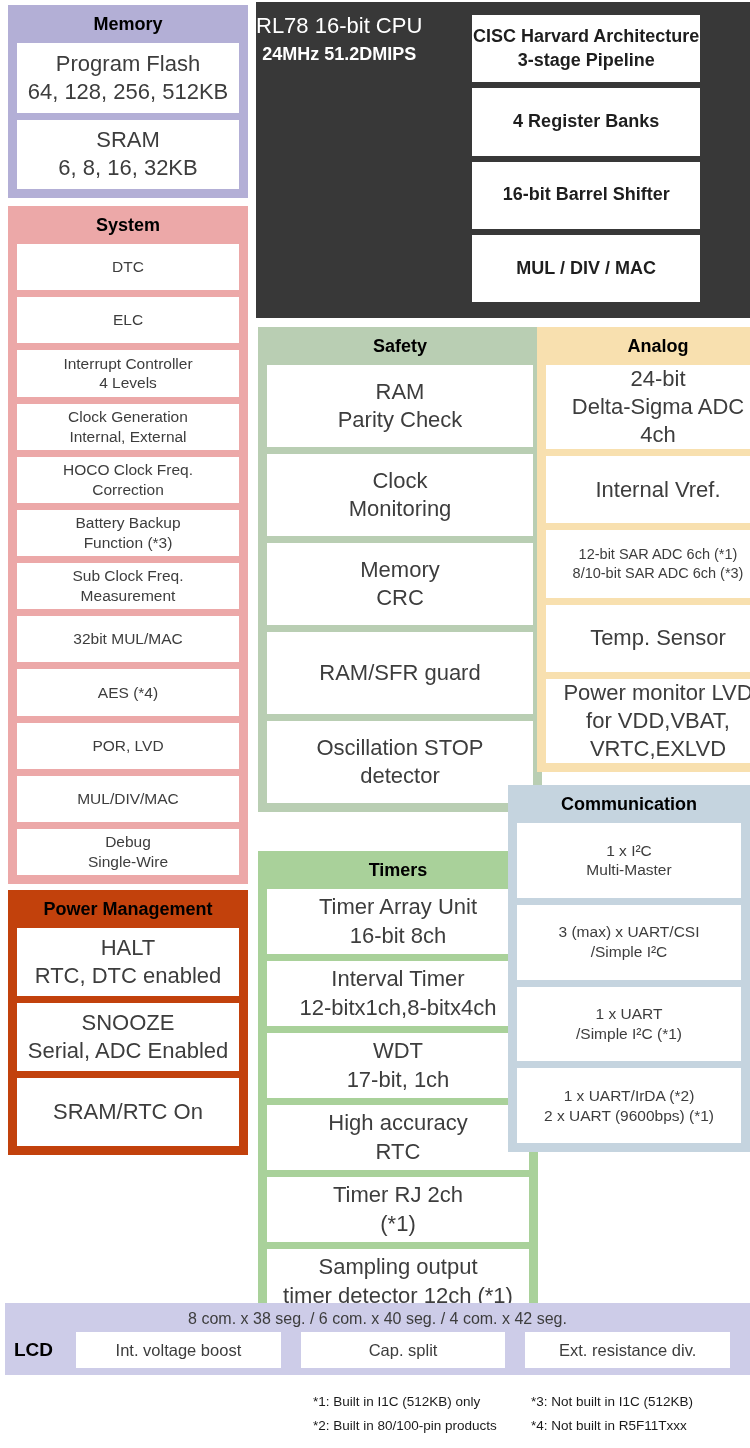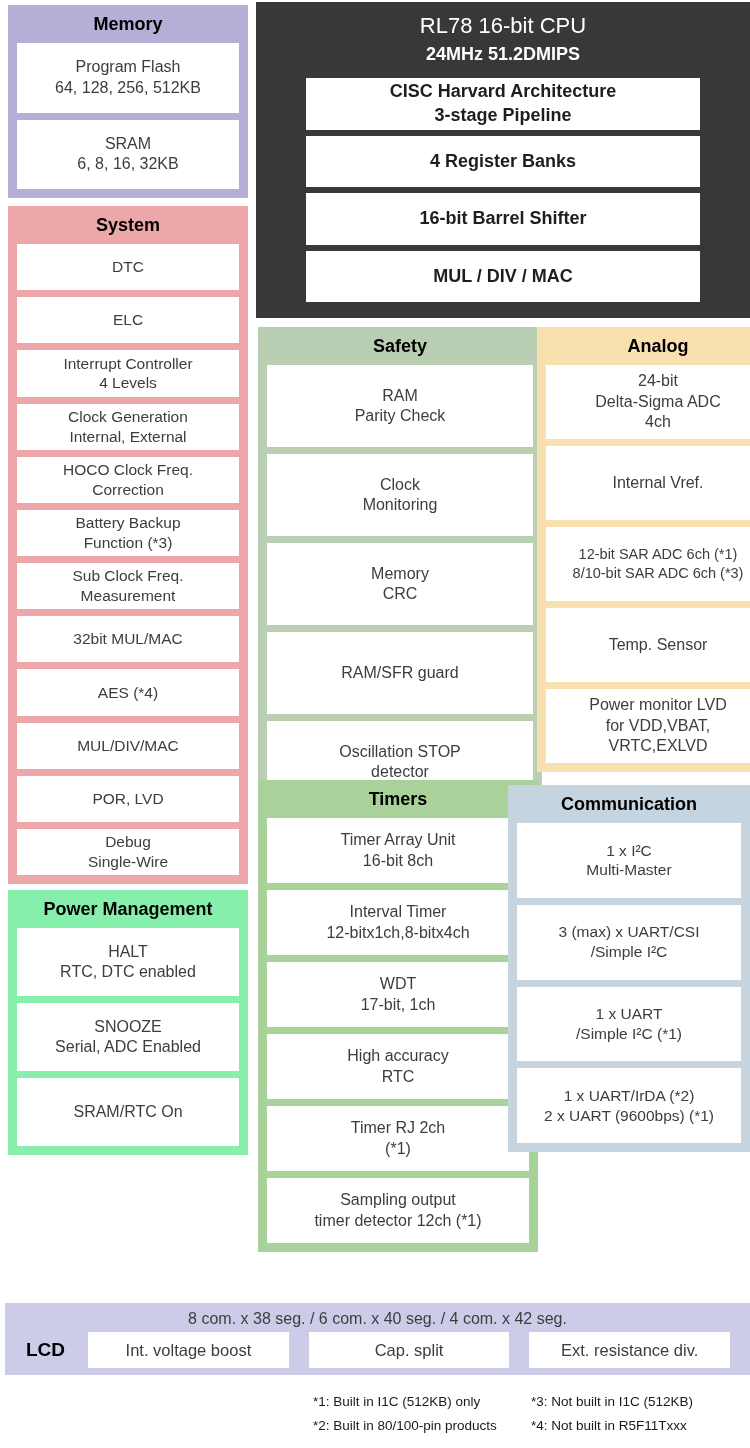--- a/index.html
+++ b/index.html
@@ -18,39 +18,39 @@
   }
   .panel-title {
     flex:0 0 38px; line-height:38px; text-align:center;
     font-weight:bold; font-size:18px; color:#000;
   }
   .panel-body { flex:1; display:flex; flex-direction:column; gap:7px; }
   .cell {
     background:#ffffff; flex:1;
     display:flex; align-items:center; justify-content:center;
     text-align:center; white-space:pre-line;
-    font-size:16px; line-height:1.28; color:#3d3d3d;
+    font-size:22px; line-height:1.28; color:#3d3d3d;
   }
   .cell.sm { font-size:15.5px; }
   .cell.xs { font-size:14.5px; }
 
   
   #memory  { left:8px;   top:5px;    width:240px; height:193px; background:#b3afd6; }
   #system  { left:8px;   top:206px;  width:240px; height:678px; background:#eca8a8; }
-  #power   { left:8px;   top:890px;  width:240px; height:265px; background:#86efac; }
+  #power   { left:8px;   top:890px;  width:240px; height:265px; background:#c2410c; }
   #safety  { left:258px; top:327px;  width:284px; height:485px; background:#b9ceb3; }
-  #timers  { left:258px; top:780px;  width:280px; height:472px; background:#a9d19a; }
+  #timers  { left:258px; top:851px;  width:280px; height:472px; background:#a9d19a; }
   #analog  { left:537px; top:327px;  width:242px; height:445px; background:#f8e0af; }
   #comm    { left:508px; top:785px;  width:242px; height:367px; background:#c5d4df; }
 
   
   #cpu {
     position:absolute; left:256px; top:2px; width:494px; height:316px;
     background:#383838; box-sizing:border-box;
-    display:flex; flex-direction:column;
+    display:flex; flex-direction:row;
   }
   .cpu-head { text-align:center; color:#ffffff; padding-top:11px; }
   .cpu-title { font-size:22px; font-weight:normal; }
   .cpu-subtitle { font-size:18px; font-weight:bold; margin-top:5px; }
   .cpu-body {
     flex:1; margin:13px 50px 16px 50px;
     display:flex; flex-direction:column; gap:6px;
   }
   .cpu-cell {
     background:#ffffff; flex:1;
@@ -59,21 +59,21 @@
     font-weight:bold; font-size:18px; line-height:1.3; color:#1e1e1e;
   }
 
   
   #lcd {
     position:absolute; left:5px; top:1303px; width:745px; height:72px;
     background:#cdcce8; box-sizing:border-box;
     display:flex; flex-direction:column; padding:3px 0 7px 0;
   }
   .lcd-caption { text-align:center; font-size:16px; color:#3d3d3d; line-height:26px; }
-  .lcd-row { flex:1; display:flex; align-items:stretch; gap:20px; padding:0 20px 0 21px; }
+  .lcd-row { flex:1; display:flex; align-items:stretch; gap:20px; padding:0 20px 0 9px; }
   .lcd-label { font-weight:bold; font-size:19px; color:#000; display:flex; align-items:center; padding-right:3px; }
   .lcd-cell {
     flex:1; background:#ffffff;
     display:flex; align-items:center; justify-content:center;
     font-size:16.5px; color:#3d3d3d;
   }
 
   
   #footnotes {
     position:absolute; left:313px; top:1392px;
@@ -120,22 +120,22 @@
       <div class="cell sm">Clock Generation
 Internal, External</div>
       <div class="cell sm">HOCO Clock Freq.
 Correction</div>
       <div class="cell sm">Battery Backup
 Function (*3)</div>
       <div class="cell sm">Sub Clock Freq.
 Measurement</div>
       <div class="cell sm">32bit MUL/MAC</div>
       <div class="cell sm">AES (*4)</div>
+      <div class="cell sm">POR, LVD</div>
       <div class="cell sm">MUL/DIV/MAC</div>
-      <div class="cell sm">POR, LVD</div>
       <div class="cell sm">Debug
 Single-Wire</div>
     </div>
   </section>
 
   <section id="safety" class="panel">
     <div class="panel-title">Safety</div>
     <div class="panel-body">
       <div class="cell">RAM
 Parity Check</div>

